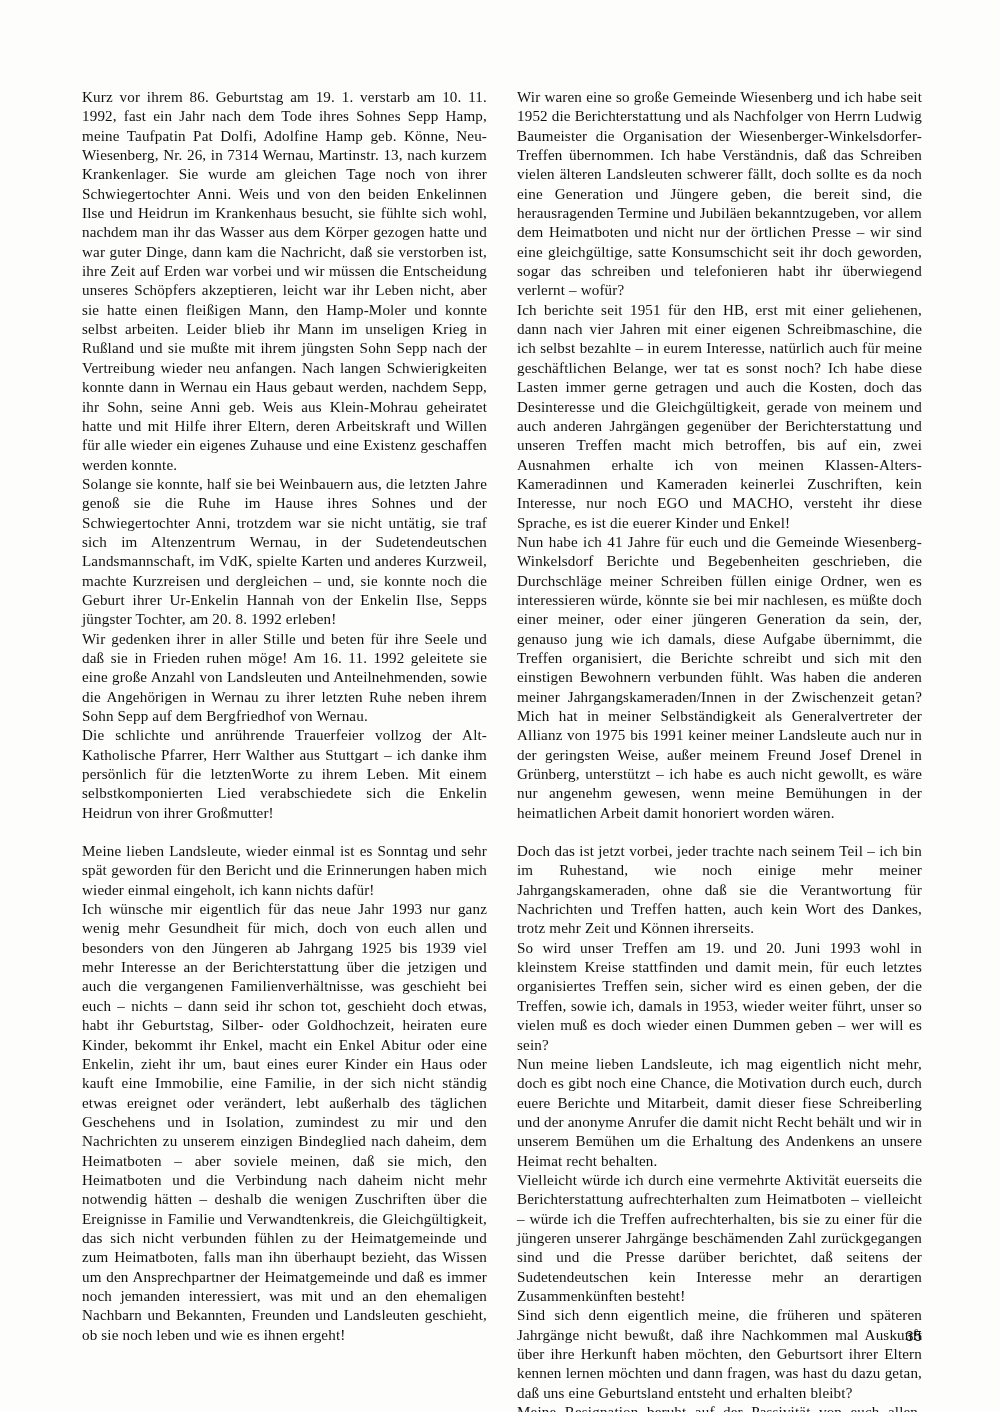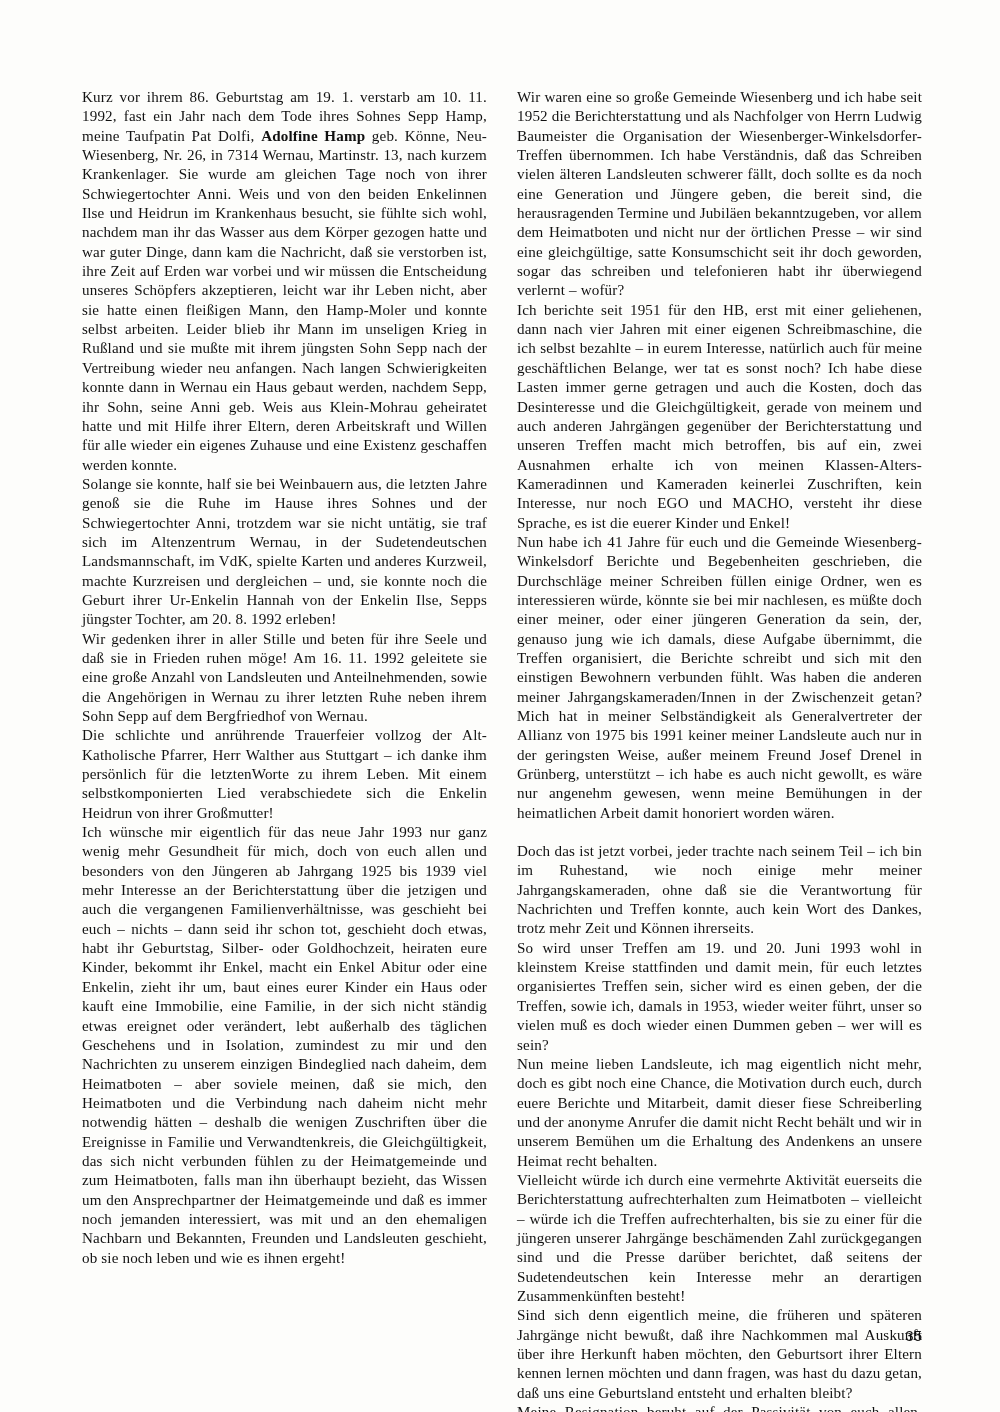--- a/index.html
+++ b/index.html
@@ -41,48 +41,49 @@
     font-size: 15.1px;
     line-height: 19.35px;
     letter-spacing: 0.01em;
     text-justify: inter-word;
     hyphens: manual;
   }
   .col p.gap {
     margin-top: 19px;
   }
   .col p b {
-    font-weight: bold;
+    font-weight: normal;
   }
   .folio {
     position: absolute;
     right: 78px;
     top: 1327px;
     font-size: 15px;
     font-family: Liberation Sans, sans-serif;
     color: #111111;
   }
 </style>
 </head>
 <body>
 
 <div class="page">
   <div class="columns">
     <div class="col" id="left-col">
         <p><span>Kurz vor ihrem 86. Geburtstag am 19. 1. verstarb am 10. 11. 1992, fast ein Jahr nach dem Tode ihres Sohnes Sepp Hamp, meine Taufpatin Pat Dolfi, </span><b>Adolfine Hamp</b><span> geb. Könne, Neu-Wiesenberg, Nr. 26, in 7314 Wernau, Martinstr. 13, nach kurzem Krankenlager. Sie wurde am gleichen Tage noch von ihrer Schwiegertochter Anni. Weis und von den beiden Enkelinnen Ilse und Heidrun im Krankenhaus besucht, sie fühlte sich wohl, nachdem man ihr das Wasser aus dem Körper gezogen hatte und war guter Dinge, dann kam die Nachricht, daß sie verstorben ist, ihre Zeit auf Erden war vorbei und wir müssen die Entscheidung unseres Schöpfers akzeptieren, leicht war ihr Leben nicht, aber sie hatte einen fleißigen Mann, den Hamp-Moler und konnte selbst arbeiten. Leider blieb ihr Mann im unseligen Krieg in Rußland und sie mußte mit ihrem jüngsten Sohn Sepp nach der Vertreibung wieder neu anfangen. Nach langen Schwierigkeiten konnte dann in Wernau ein Haus gebaut werden, nachdem Sepp, ihr Sohn, seine Anni geb. Weis aus Klein-Mohrau geheiratet hatte und mit Hilfe ihrer Eltern, deren Arbeitskraft und Willen für alle wieder ein eigenes Zuhause und eine Existenz geschaffen werden konnte.</span></p>
         <p><span>Solange sie konnte, half sie bei Weinbauern aus, die letzten Jahre genoß sie die Ruhe im Hause ihres Sohnes und der Schwiegertochter Anni, trotzdem war sie nicht untätig, sie traf sich im Altenzentrum Wernau, in der Sudetendeutschen Landsmannschaft, im VdK, spielte Karten und anderes Kurzweil, machte Kurzreisen und dergleichen – und, sie konnte noch die Geburt ihrer Ur-Enkelin Hannah von der Enkelin Ilse, Sepps jüngster Tochter, am 20. 8. 1992 erleben!</span></p>
         <p><span>Wir gedenken ihrer in aller Stille und beten für ihre Seele und daß sie in Frieden ruhen möge! Am 16. 11. 1992 geleitete sie eine große Anzahl von Landsleuten und Anteilnehmenden, sowie die Angehörigen in Wernau zu ihrer letzten Ruhe neben ihrem Sohn Sepp auf dem Bergfriedhof von Wernau.</span></p>
         <p><span>Die schlichte und anrührende Trauerfeier vollzog der Alt-Katholische Pfarrer, Herr Walther aus Stuttgart – ich danke ihm persönlich für die letztenWorte zu ihrem Leben. Mit einem selbstkomponierten Lied verabschiedete sich die Enkelin Heidrun von ihrer Großmutter!</span></p>
+        <p class="gap"><span>Meine lieben Landsleute, wieder einmal ist es Sonntag und sehr spät geworden für den Bericht und die Erinnerungen haben mich wieder einmal eingeholt, ich kann nichts dafür!</span></p>
         <p><span>Ich wünsche mir eigentlich für das neue Jahr 1993 nur ganz wenig mehr Gesundheit für mich, doch von euch allen und besonders von den Jüngeren ab Jahrgang 1925 bis 1939 viel mehr Interesse an der Berichterstattung über die jetzigen und auch die vergangenen Familienverhältnisse, was geschieht bei euch – nichts – dann seid ihr schon tot, geschieht doch etwas, habt ihr Geburtstag, Silber- oder Goldhochzeit, heiraten eure Kinder, bekommt ihr Enkel, macht ein Enkel Abitur oder eine Enkelin, zieht ihr um, baut eines eurer Kinder ein Haus oder kauft eine Immobilie, eine Familie, in der sich nicht ständig etwas ereignet oder verändert, lebt außerhalb des täglichen Geschehens und in Isolation, zumindest zu mir und den Nachrichten zu unserem einzigen Bindeglied nach daheim, dem Heimatboten – aber soviele meinen, daß sie mich, den Heimatboten und die Verbindung nach daheim nicht mehr notwendig hätten – deshalb die wenigen Zuschriften über die Ereignisse in Familie und Verwandtenkreis, die Gleichgültigkeit, das sich nicht verbunden fühlen zu der Heimatgemeinde und zum Heimatboten, falls man ihn überhaupt bezieht, das Wissen um den Ansprechpartner der Heimatgemeinde und daß es immer noch jemanden interessiert, was mit und an den ehemaligen Nachbarn und Bekannten, Freunden und Landsleuten geschieht, ob sie noch leben und wie es ihnen ergeht!</span></p>
       </div>
     <div class="col" id="right-col">
         <p><span>Wir waren eine so große Gemeinde Wiesenberg und ich habe seit 1952 die Berichterstattung und als Nachfolger von Herrn Ludwig Baumeister die Organisation der Wiesenberger-Winkelsdorfer-Treffen übernommen. Ich habe Verständnis, daß das Schreiben vielen älteren Landsleuten schwerer fällt, doch sollte es da noch eine Generation und Jüngere geben, die bereit sind, die herausragenden Termine und Jubiläen bekanntzugeben, vor allem dem Heimatboten und nicht nur der örtlichen Presse – wir sind eine gleichgültige, satte Konsumschicht seit ihr doch geworden, sogar das schreiben und telefonieren habt ihr überwiegend verlernt – wofür?</span></p>
         <p><span>Ich berichte seit 1951 für den HB, erst mit einer geliehenen, dann nach vier Jahren mit einer eigenen Schreibmaschine, die ich selbst bezahlte – in eurem Interesse, natürlich auch für meine geschäftlichen Belange, wer tat es sonst noch? Ich habe diese Lasten immer gerne getragen und auch die Kosten, doch das Desinteresse und die Gleichgültigkeit, gerade von meinem und auch anderen Jahrgängen gegenüber der Berichterstattung und unseren Treffen macht mich betroffen, bis auf ein, zwei Ausnahmen erhalte ich von meinen Klassen-Alters-Kameradinnen und Kameraden keinerlei Zuschriften, kein Interesse, nur noch EGO und MACHO, versteht ihr diese Sprache, es ist die euerer Kinder und Enkel!</span></p>
         <p><span>Nun habe ich 41 Jahre für euch und die Gemeinde Wiesenberg-Winkelsdorf Berichte und Begebenheiten geschrieben, die Durchschläge meiner Schreiben füllen einige Ordner, wen es interessieren würde, könnte sie bei mir nachlesen, es müßte doch einer meiner, oder einer jüngeren Generation da sein, der, genauso jung wie ich damals, diese Aufgabe übernimmt, die Treffen organisiert, die Berichte schreibt und sich mit den einstigen Bewohnern verbunden fühlt. Was haben die anderen meiner Jahrgangskameraden/Innen in der Zwischenzeit getan? Mich hat in meiner Selbständigkeit als Generalvertreter der Allianz von 1975 bis 1991 keiner meiner Landsleute auch nur in der geringsten Weise, außer meinem Freund Josef Drenel in Grünberg, unterstützt – ich habe es auch nicht gewollt, es wäre nur angenehm gewesen, wenn meine Bemühungen in der heimatlichen Arbeit damit honoriert worden wären.</span></p>
-        <p class="gap"><span>Doch das ist jetzt vorbei, jeder trachte nach seinem Teil – ich bin im Ruhestand, wie noch einige mehr meiner Jahrgangskameraden, ohne daß sie die Verantwortung für Nachrichten und Treffen konnte, auch kein Wort des Dankes, trotz mehr Zeit und Können ihrerseits.</span></p>
+        <p class="gap"><span>Doch das ist jetzt vorbei, jeder trachte nach seinem Teil – ich bin im Ruhestand, wie noch einige mehr meiner Jahrgangskameraden, ohne daß sie die Verantwortung für Nachrichten und Treffen hatten, auch kein Wort des Dankes, trotz mehr Zeit und Können ihrerseits.</span></p>
         <p><span>So wird unser Treffen am 19. und 20. Juni 1993 wohl in kleinstem Kreise stattfinden und damit mein, für euch letztes organisiertes Treffen sein, sicher wird es einen geben, der die Treffen, sowie ich, damals in 1953, wieder weiter führt, unser so vielen muß es doch wieder einen Dummen geben – wer will es sein?</span></p>
         <p><span>Nun meine lieben Landsleute, ich mag eigentlich nicht mehr, doch es gibt noch eine Chance, die Motivation durch euch, durch euere Berichte und Mitarbeit, damit dieser fiese Schreiberling und der anonyme Anrufer die damit nicht Recht behält und wir in unserem Bemühen um die Erhaltung des Andenkens an unsere Heimat recht behalten.</span></p>
         <p><span>Vielleicht würde ich durch eine vermehrte Aktivität euerseits die Berichterstattung aufrechterhalten zum Heimatboten – vielleicht – würde ich die Treffen aufrechterhalten, bis sie zu einer für die jüngeren unserer Jahrgänge beschämenden Zahl zurückgegangen sind und die Presse darüber berichtet, daß seitens der Sudetendeutschen kein Interesse mehr an derartigen Zusammenkünften besteht!</span></p>
         <p><span>Sind sich denn eigentlich meine, die früheren und späteren Jahrgänge nicht bewußt, daß ihre Nachkommen mal Auskunft über ihre Herkunft haben möchten, den Geburtsort ihrer Eltern kennen lernen möchten und dann fragen, was hast du dazu getan, daß uns eine Geburtsland entsteht und erhalten bleibt?</span></p>
         <p><span>Meine Resignation beruht auf der Passivität von euch allen, warum schreibt ihr nicht, warum ruft ihr nicht an und informiert</span></p>
       </div>
   </div>
   <div class="folio">35</div>
 </div>
 

